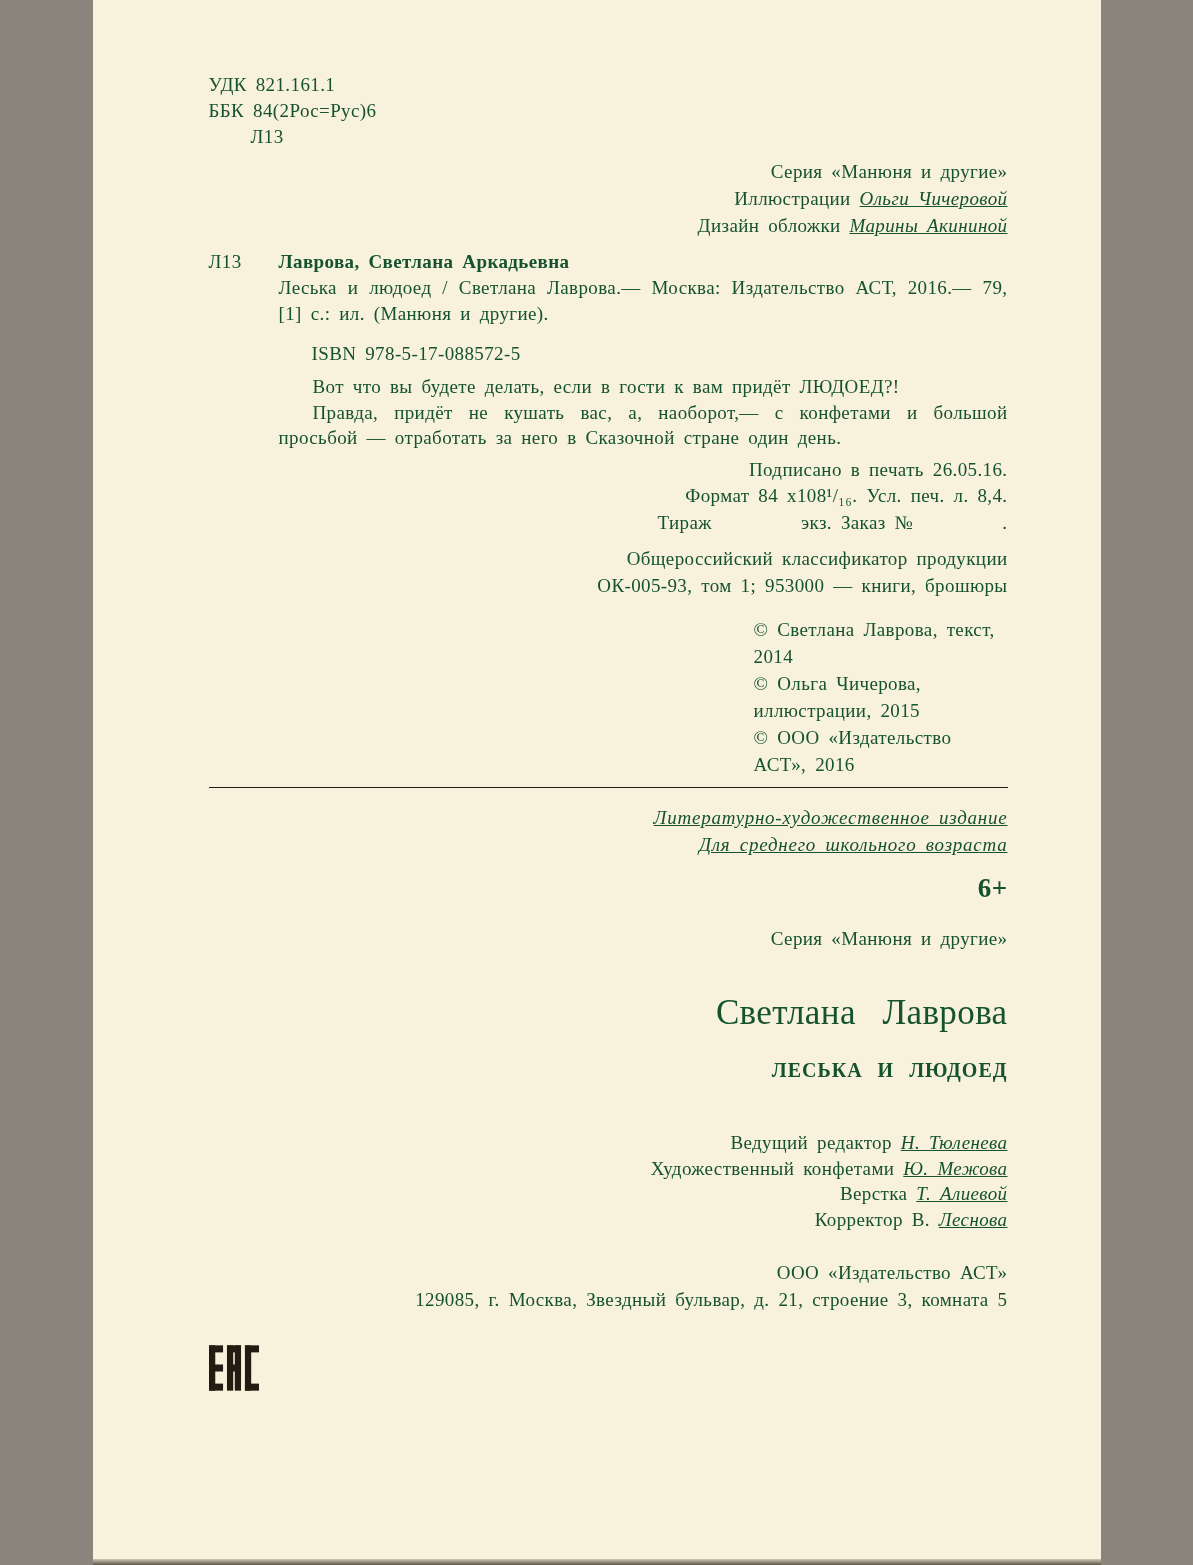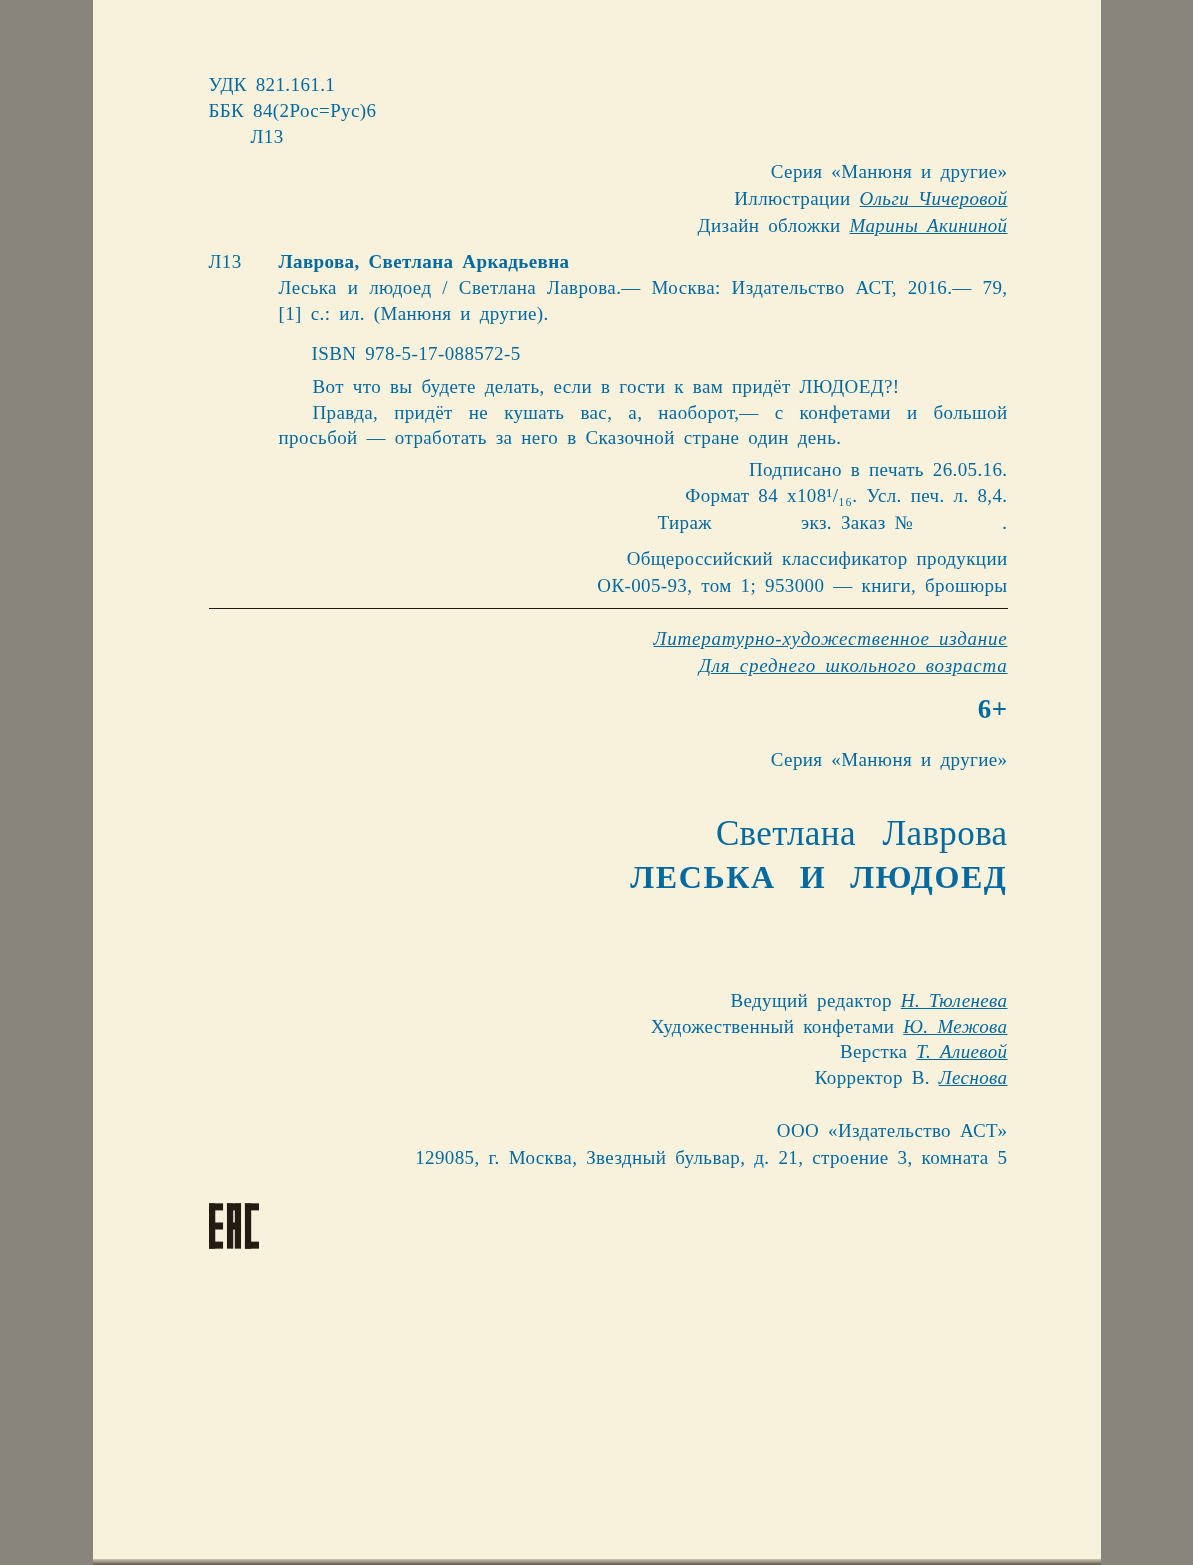--- a/index.html
+++ b/index.html
@@ -2,21 +2,21 @@
 <html><head>
 <meta charset="utf-8">
 <style>
   * { margin:0; padding:0; box-sizing:border-box; }
   html,body { background:#8a857c; }
   .page {
     position:relative;
     width:1008px; height:1565px;
     margin:0 auto;
     background:#f8f1dc;
-    color:#0369a1;
+    color:#14532d;
     font-family:"Liberation Serif","DejaVu Serif",serif;
     font-size:19px;
     letter-spacing:0.02em;
     word-spacing:0.2em;
     padding:72px 93px 0 116px;
     overflow:hidden;
   }
   .it { font-style:italic;text-decoration:underline; }
   .bold { font-weight:bold; }
   .centered { text-align:right; }
@@ -43,23 +43,23 @@
 
   .rule { border:none; border-top:1.5px solid #241c12; margin-top:9px; }
 
   .edition { margin-top:16px; line-height:27px; letter-spacing:0.04em; }
 
   .age { margin-top:12px; font-size:27px; font-weight:bold; line-height:36px; }
 
   .series2 { margin-top:20px; line-height:26px; }
 
   .book-author { margin-top:42px; font-size:35px; line-height:38px; word-spacing:0.5em; }
-  .book-title { margin-top:4px; font-size:32px; font-weight:bold; line-height:40px; letter-spacing:0.05em; word-spacing:0.45em; }
+  .book-title { margin-top:18px; font-size:20px; font-weight:bold; line-height:40px; letter-spacing:0.05em; word-spacing:0.45em; }
 
-  .staff { margin-top:91px; line-height:25.5px; }
+  .staff { margin-top:40px; line-height:25.5px; }
 
   .publisher { margin-top:28px; line-height:26.5px; }
 
   .eac { margin-top:32px; width:50px; height:46px; }
   .eac svg { display:block; width:50px; height:46px; }
 
   .page-edge {
     position:absolute; left:0; right:0; bottom:0; height:6px;
     background:linear-gradient(to bottom,#cfc8b4,#5e574b);
   }
@@ -100,20 +100,25 @@
     <div>Подписано в печать 26.05.16.</div>
     <div>Формат 84 х108¹/₁₆. Усл. печ. л. 8,4.</div>
     <div>Тираж &nbsp;&nbsp;&nbsp;&nbsp;&nbsp;&nbsp;&nbsp;&nbsp; экз. Заказ № &nbsp;&nbsp;&nbsp;&nbsp;&nbsp;&nbsp;&nbsp;&nbsp; .</div>
   </div>
 
   <div class="centered classifier">
     <div>Общероссийский классификатор продукции</div>
     <div>ОК-005-93, том 1; 953000 — книги, брошюры</div>
   </div>
 
+  <div class="copyright">
+    <div>© Светлана Лаврова, текст, 2014</div>
+    <div>© Ольга Чичерова, иллюстрации, 2015</div>
+    <div>© ООО «Издательство АСТ», 2016</div>
+  </div>
 
   <hr class="rule">
 
   <div class="centered edition it">
     <div>Литературно-художественное издание</div>
     <div>Для среднего школьного возраста</div>
   </div>
 
   <div class="centered age">6+</div>
 

